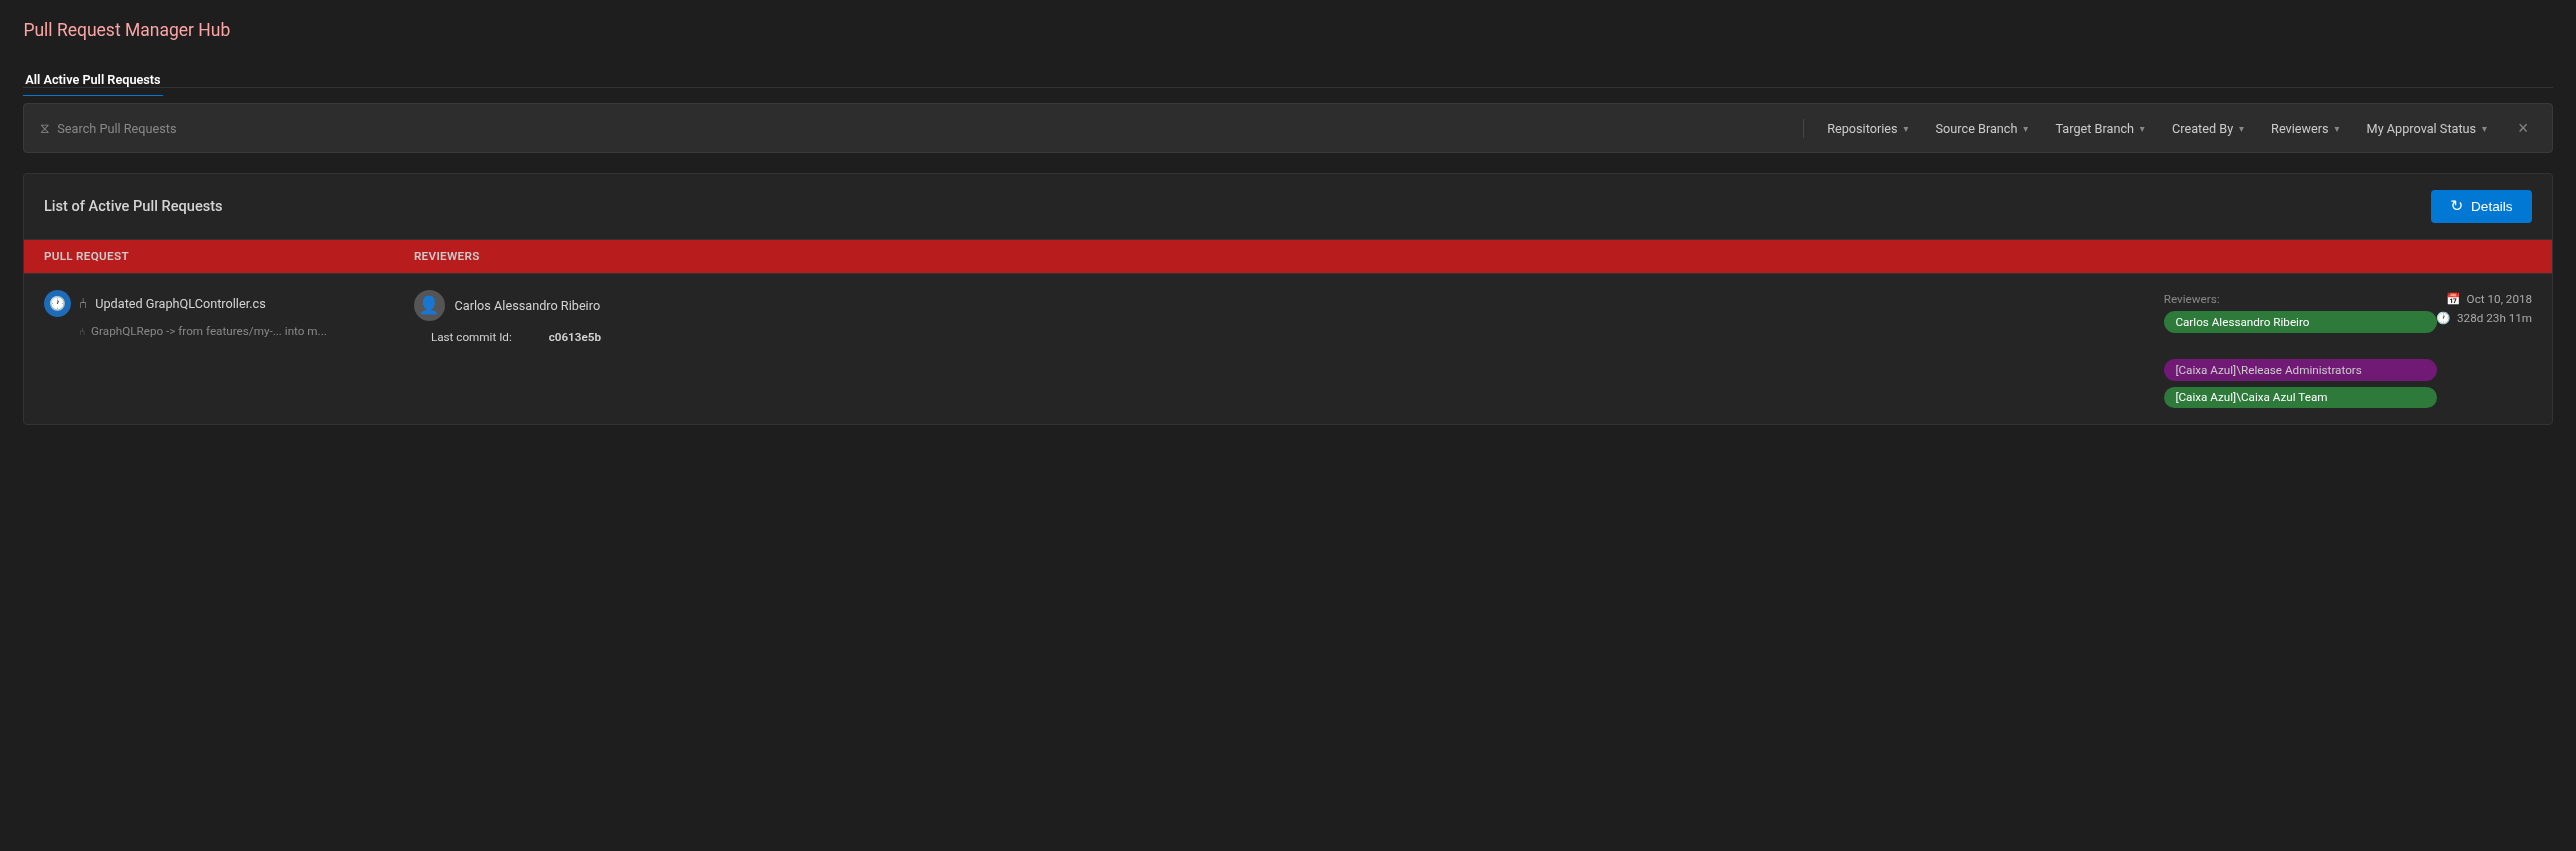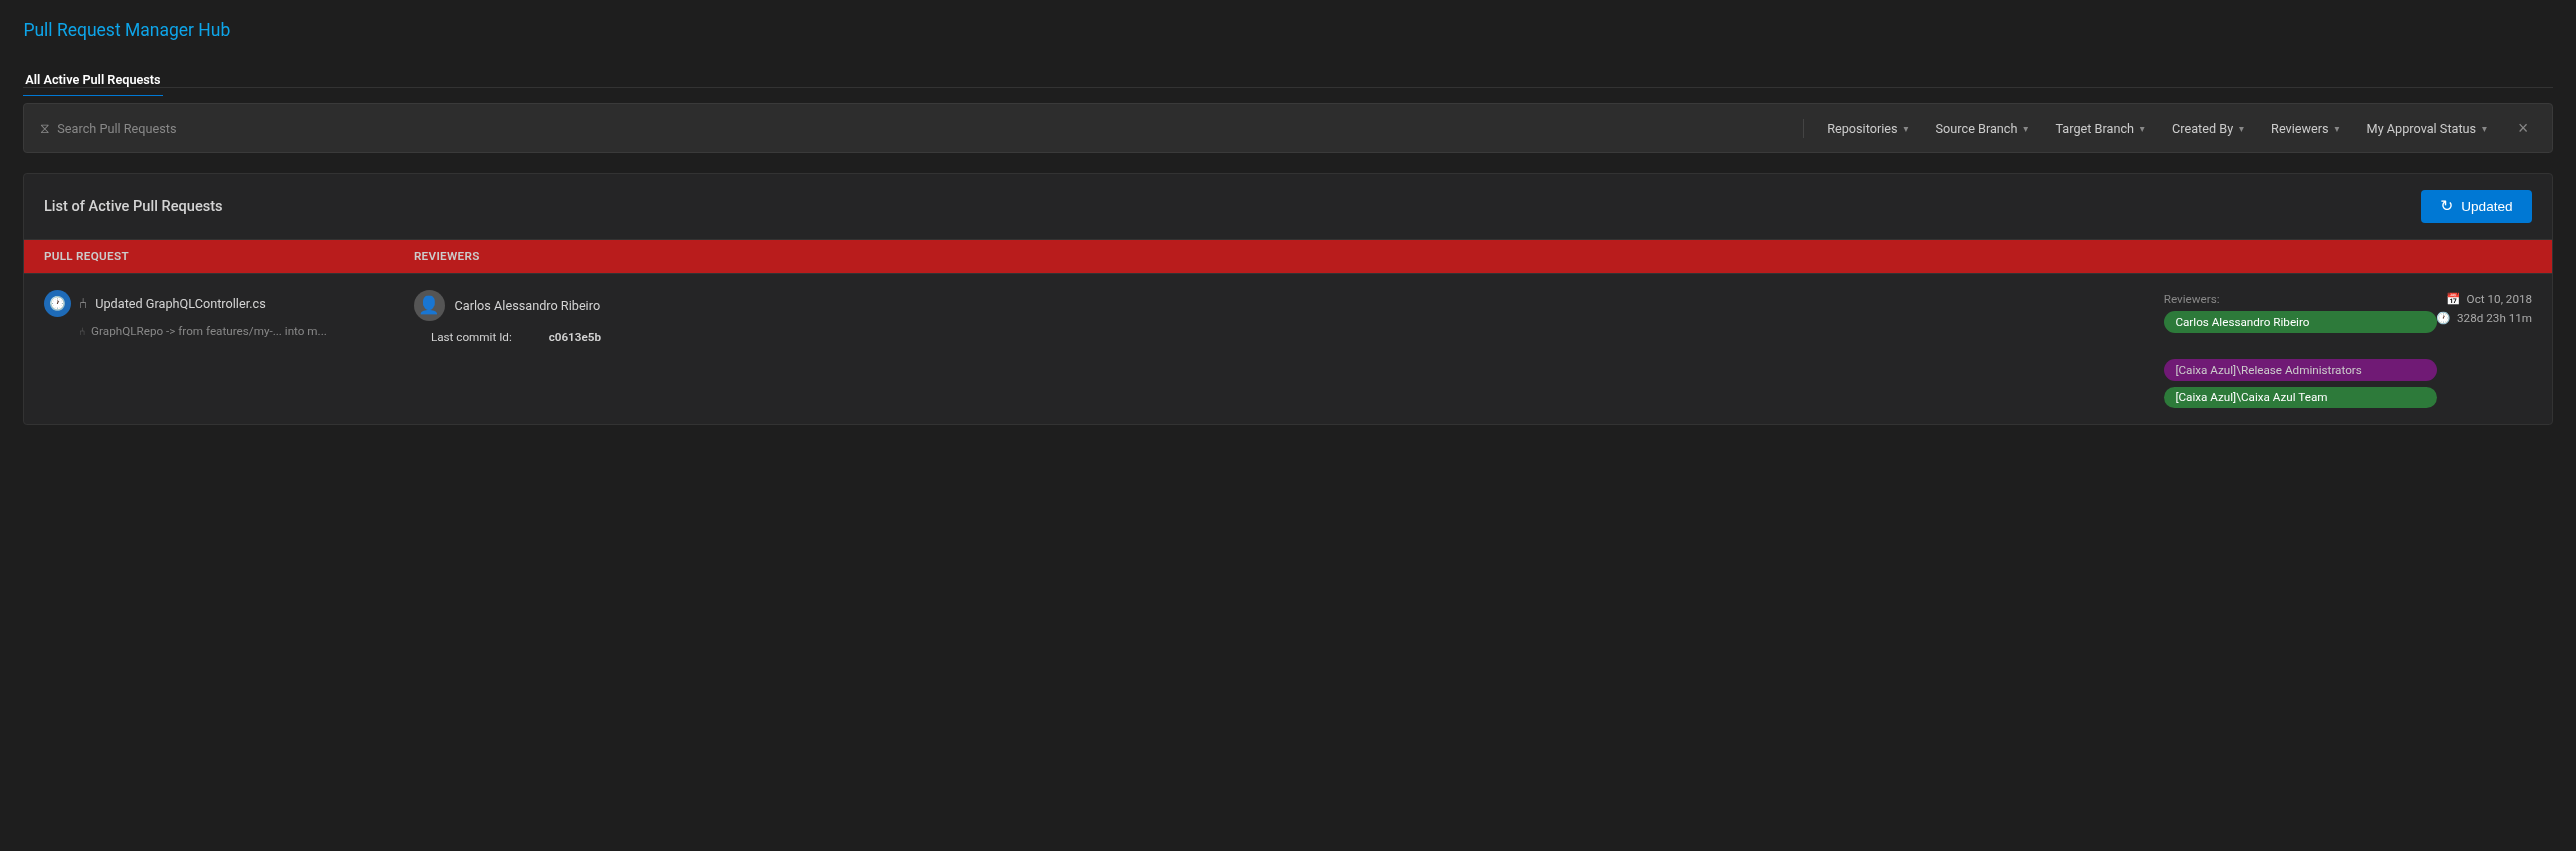--- a/index.html
+++ b/index.html
@@ -13,21 +13,21 @@
       color: #d4d4d4;
       font-family: -apple-system, BlinkMacSystemFont, 'Segoe UI', Roboto, sans-serif;
       font-size: 13.6px;
       min-height: 100vh;
       padding: 19.5px 23.4px;
     }
 
     .app-title {
       font-size: 17.5px;
       font-weight: 400;
-      color: #0ea5e9;
+      color: #fca5a5;
       margin-bottom: 15.6px;
     }
 
     .tab-bar {
       display: flex;
       border-bottom: 1px solid #333;
       margin-bottom: 15.6px;
     }
 
     .tab-item {
@@ -371,21 +371,21 @@
     <button class="clear-btn">×</button>
   </div>
 </div>
 
 <div class="list-section">
 
   <div class="list-header">
     <span class="list-title">List of Active Pull Requests</span>
     <button class="refresh-btn">
       <span class="refresh-icon">↻</span>
-      <span>Updated</span>
+      <span>Details</span>
     </button>
   </div>
 
   <div class="table-header">
     <div class="table-header-cell">Pull Request</div>
     <div class="table-header-cell">Reviewers</div>
     <div class="table-header-cell"></div>
   </div>
 
   <div class="table-row">

